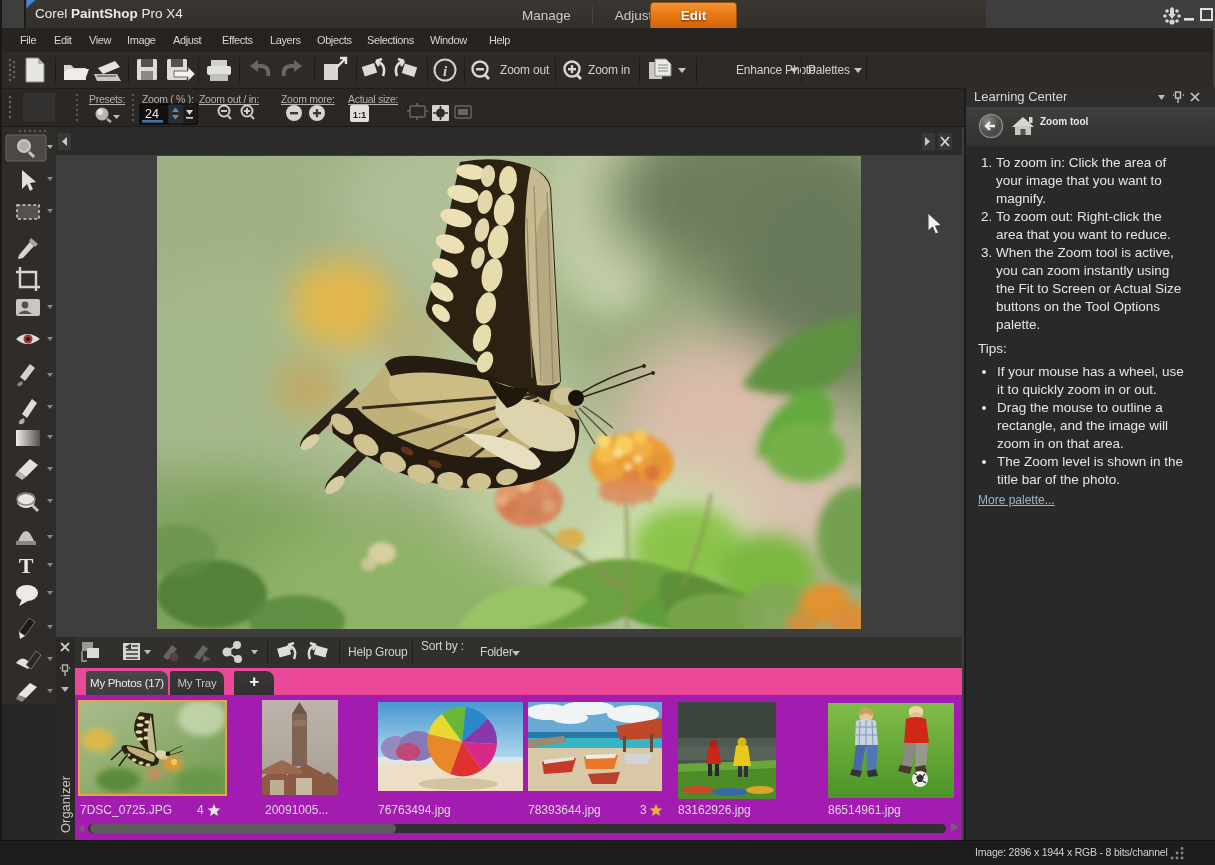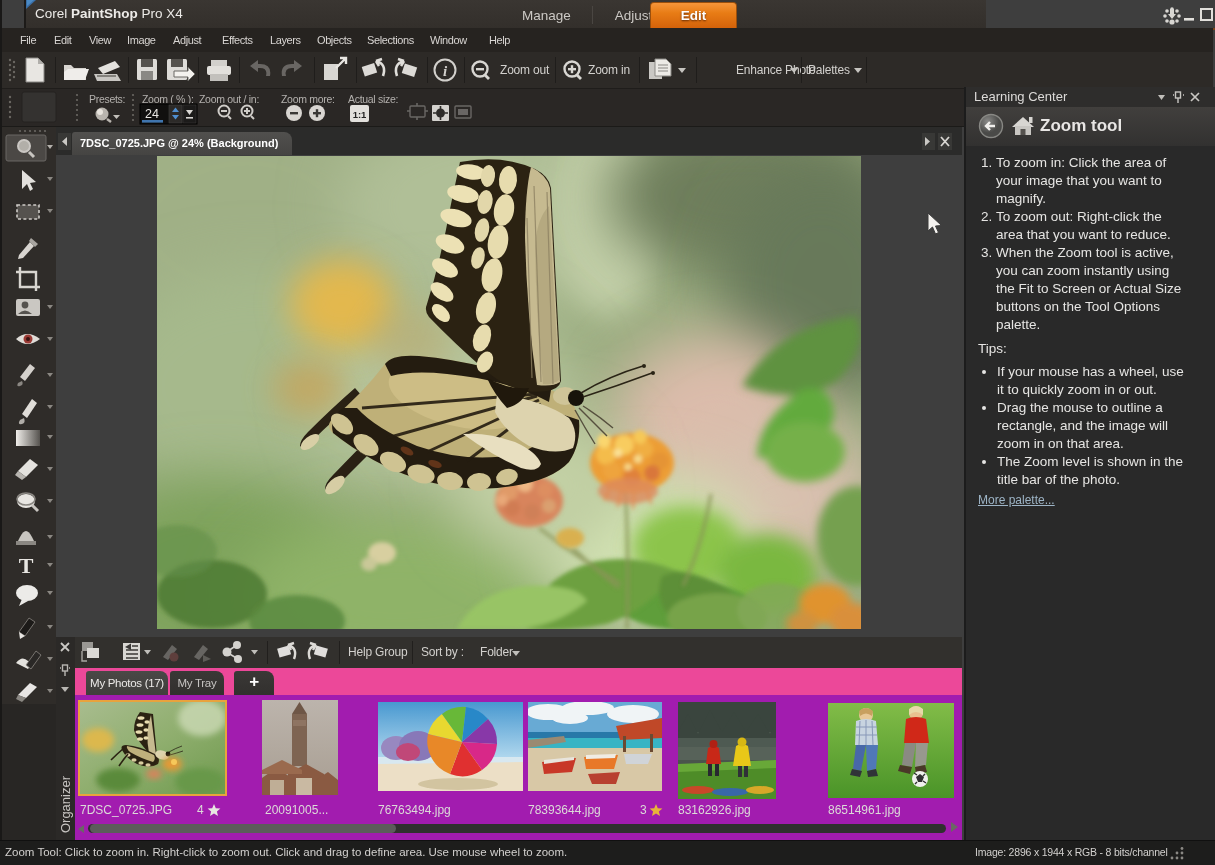--- a/index.html
+++ b/index.html
@@ -26,21 +26,21 @@
 
 #menubar { left:2px; top:28px; width:1211px; height:24px; background:#262320; }
 #menubar span { position:absolute; top:6px; font-size:11px; letter-spacing:-0.4px; color:#d8d5d2; }
 
 
 #toolbar { left:2px; top:52px; width:1211px; height:37px; background:#2d2a27; border-bottom:1px solid #1f1d1b; }
 .tblabel { position:absolute; top:11px; font-size:12px; letter-spacing:-0.2px; color:#d2d0cd; }
 
 
 #optbar { left:2px; top:89px; width:1211px; height:38px; background:#2a2725; border-bottom:1px solid #1b1a18; }
-.optlabel { position:absolute; top:4px; font-size:10.5px; letter-spacing:-0.3px; color:#b4b1ae; }
+.optlabel { position:absolute; top:4px; font-size:10.5px; letter-spacing:-0.3px; color:#b4b1ae;text-decoration:underline; }
 
 
 #leftpanel { left:2px; top:127px; width:54px; height:577px; background:#2f2c29; }
 #leftlower { left:2px; top:704px; width:54px; height:136px; background:#282624; }
 
 
 #docbar { left:56px; top:127px; width:906px; height:28px; background:#2b2b2a; }
 #doctab { position:absolute; left:16px; top:5px; height:23px; padding:0 14px 0 8px;
   background:linear-gradient(#51504e,#454442); color:#fff; font-weight:bold; font-size:11px;
   line-height:22px; border-radius:3px 8px 0 0; }
@@ -69,21 +69,21 @@
   border-top:1px solid #101010; }
 #statusbar .lefttext { position:absolute; left:5px; top:5px; font-size:11.5px; color:#d2d0ce; }
 #statusbar .righttext { position:absolute; left:975px; top:5px; font-size:10.5px; letter-spacing:-0.2px; color:#d2d0ce; white-space:nowrap; }
 
 
 #lc { left:964px; top:87px; width:251px; height:753px; background:#292929; border-left:2px solid #1c1c1c; }
 #lcheader { position:absolute; left:0; top:0; width:249px; height:20px; background:#2e2d2c; }
 #lcheader .t { position:absolute; left:8px; top:2px; font-size:13px; color:#dcdad8; }
 #lcband { position:absolute; left:0; top:20px; width:249px; height:39px;
   background:linear-gradient(#413f3d,#323130); }
-#lcband .t { position:absolute; left:74px; top:9px; font-size:17px; font-weight:bold; color:#e8e6e4; }
+#lcband .t { position:absolute; left:74px; top:9px; font-size:10px; font-weight:bold; color:#e8e6e4; }
 #lcbody { position:absolute; left:0; top:59px; width:249px; }
 #lcbody ol { margin:8px 0 0 30px; color:#e6e5e3; font-size:13.5px; line-height:18px; }
 #lcbody ol li { margin-bottom:0px; white-space:nowrap; }
 #lcbody .tips { margin:7px 0 0 12px; color:#e6e5e3; font-size:13.5px; }
 #lcbody ul { margin:7px 0 3px 31px; color:#e6e5e3; font-size:13.5px; line-height:18px; list-style:disc; }
 #lcbody ul li { white-space:nowrap; }
 #lcbody .more { margin:4px 0 0 12px; font-size:12px; color:#9db4c6; text-decoration:underline; }
 </style>
 </head>
 <body>
@@ -400,21 +400,20 @@
       <path d="M 45 530 L 51 530 L 48 534 Z" fill="#8a8782"></path>
 
       <path d="M 16 568 L 28 556 L 35 560 L 24 571 Z" fill="#e8e6e4"></path>
       <path d="M 16 568 L 24 571 L 20 575 L 14 572 Z" fill="#8a8782"></path>
       <path d="M 45 562 L 51 562 L 48 566 Z" fill="#8a8782"></path>
     </svg>
   </div>
   <div id="leftlower" class="abs"></div>
 
   <div id="docbar" class="abs">
-    <div id="doctab">7DSC_0725.JPG @  24% (Background)</div>
     <svg width="906" height="28" style="position:absolute;left:0;top:0;">
       <rect x="2" y="6" width="13" height="17" fill="#383836"></rect>
       <path d="M 11 10 L 11 19 L 6 14.5 Z" fill="#cac8c4"></path>
       <rect x="866" y="6" width="13" height="17" fill="#383836"></rect>
       <path d="M 869 10 L 869 19 L 874 14.5 Z" fill="#cac8c4"></path>
       <rect x="882" y="6" width="14" height="17" fill="#383836"></rect>
       <path d="M 885 10 L 893 19 M 893 10 L 885 19" stroke="#d8d6d2" stroke-width="1.8"></path>
     </svg>
   </div>
   <div id="canvas" class="abs">
@@ -644,21 +643,21 @@
       <path d="M 5 6 L 13 14 M 13 6 L 5 14" stroke="#cac8c4" stroke-width="1.8"></path>
       <g stroke="#b8b6b2" stroke-width="1.4" fill="none">
         <rect x="6.5" y="28" width="5" height="6"></rect>
         <path d="M 9 34 L 9 39 M 5 31 L 4 31 M 13 31 L 14 31"></path>
       </g>
       <path d="M 5 50 L 13 50 L 9 55 Z" fill="#b8b6b2"></path>
     </svg>
   </div>
   <div id="orgtoolbar" class="abs">
     <span class="tblabel" style="left:273px;top:8px;">Help Group</span>
-    <span class="tblabel" style="left:346px;top:8px;">Sort by :</span>
+    <span class="tblabel" style="left:346px;top:2px;">Sort by :</span>
     <span class="tblabel" style="left:405px;top:8px;">Folder</span>
     <svg width="887" height="31" style="position:absolute;left:0;top:0;">
 
       <g>
         <rect x="7" y="5" width="11" height="9" fill="#9a9894"></rect>
         <rect x="12" y="11" width="12" height="10" fill="#dcdad6"></rect>
         <path d="M 7 14 L 7 24 L 12 24" stroke="#a8a6a2" stroke-width="1.4" fill="none"></path>
       </g>
 
       <rect x="48" y="6" width="17" height="17" fill="#d8d6d2"></rect>
@@ -909,21 +908,20 @@
         <path d="M 4 2 L 4 12 L 11 7 Z" fill="#6a6864"></path>
       </svg>
     <div id="hscroll">
         <div class="track"></div>
         <div class="thumbbar"></div>
         <div class="larr"></div>
       </div>
   </div>
 
   <div id="statusbar" class="abs">
-    <span class="lefttext">Zoom Tool: Click to zoom in. Right-click to zoom out. Click and drag to define area. Use mouse wheel to zoom.</span>
     <span class="righttext">Image:  2896 x 1944 x RGB - 8 bits/channel</span>
     <svg class="abs" style="left:1168px;top:6px;" width="20" height="14">
       <g fill="#8a8884">
         <circle cx="4" cy="11" r="1.4"></circle>
           <circle cx="9" cy="11" r="1.4"></circle>
           <circle cx="14" cy="11" r="1.4"></circle>
         <circle cx="9" cy="6" r="1.4"></circle>
           <circle cx="14" cy="6" r="1.4"></circle>
           <circle cx="14" cy="1.5" r="1.4"></circle>
       </g>

